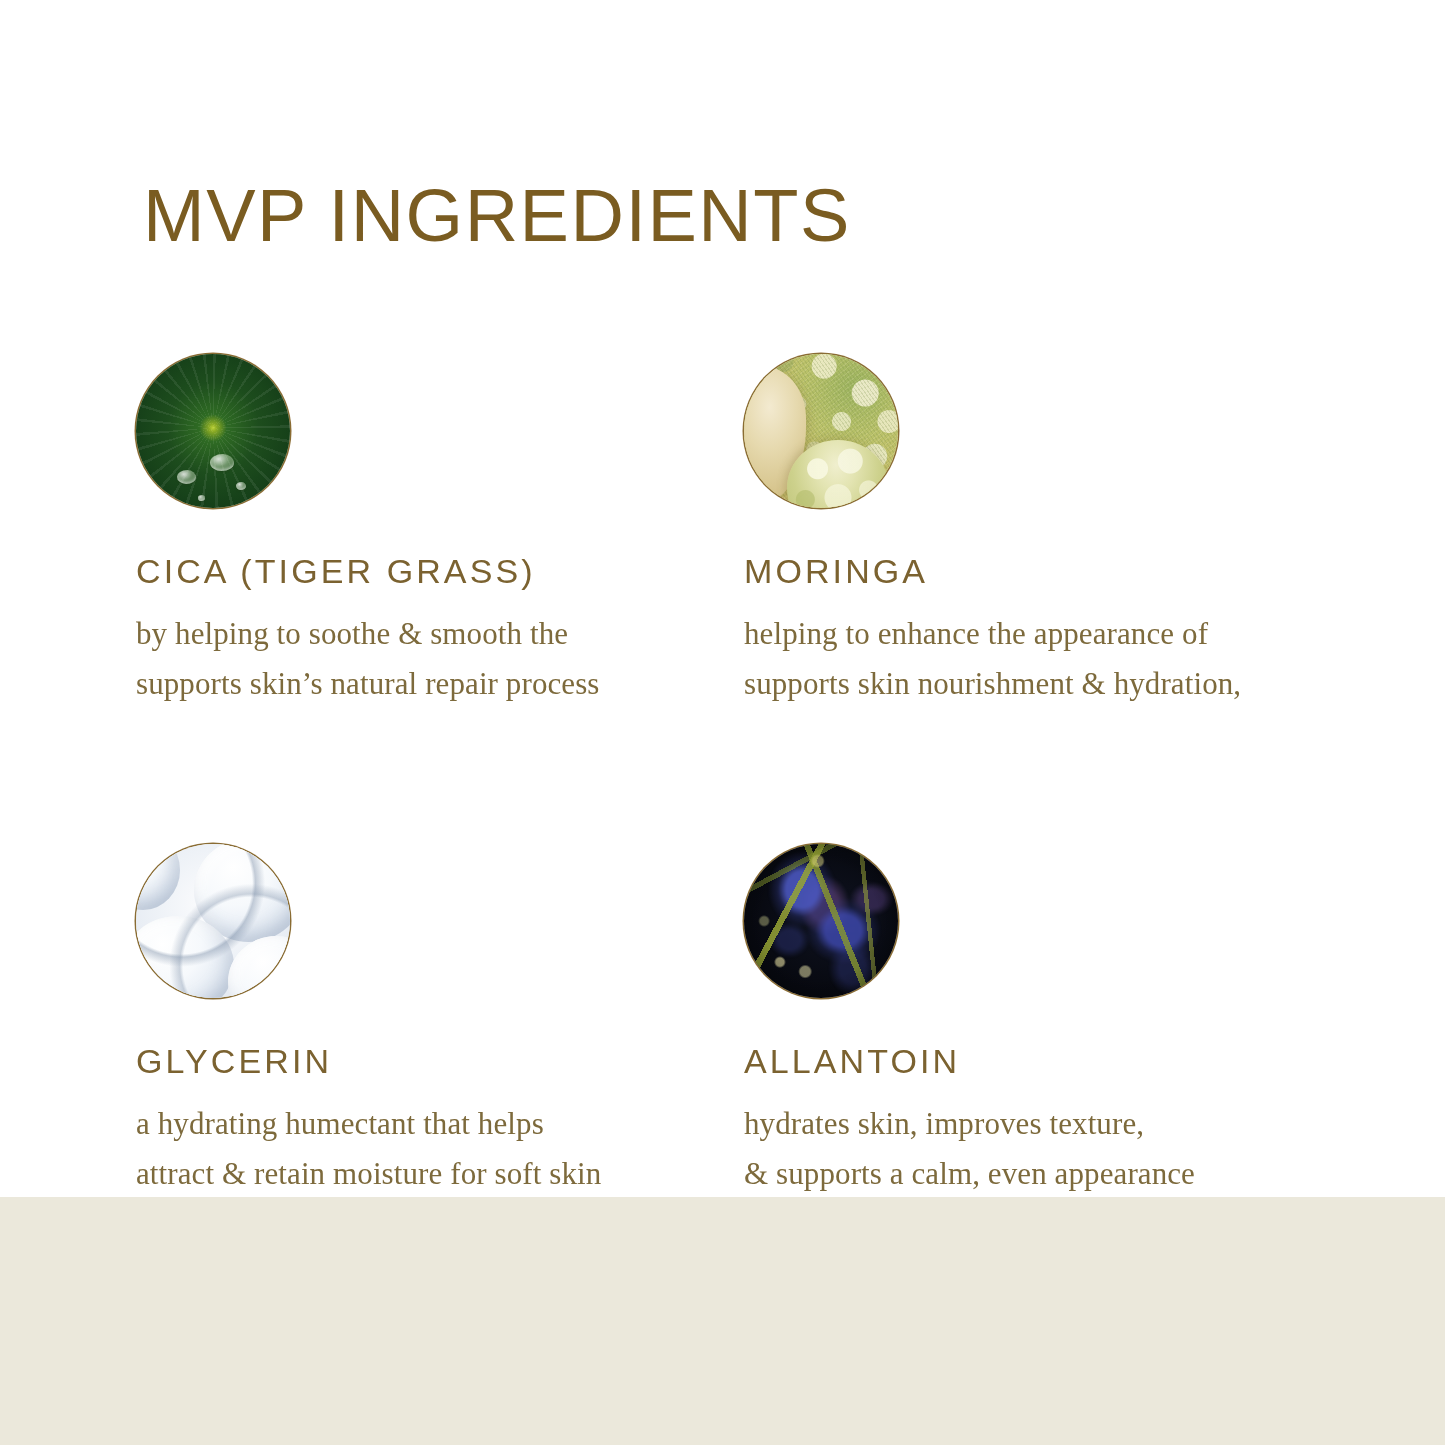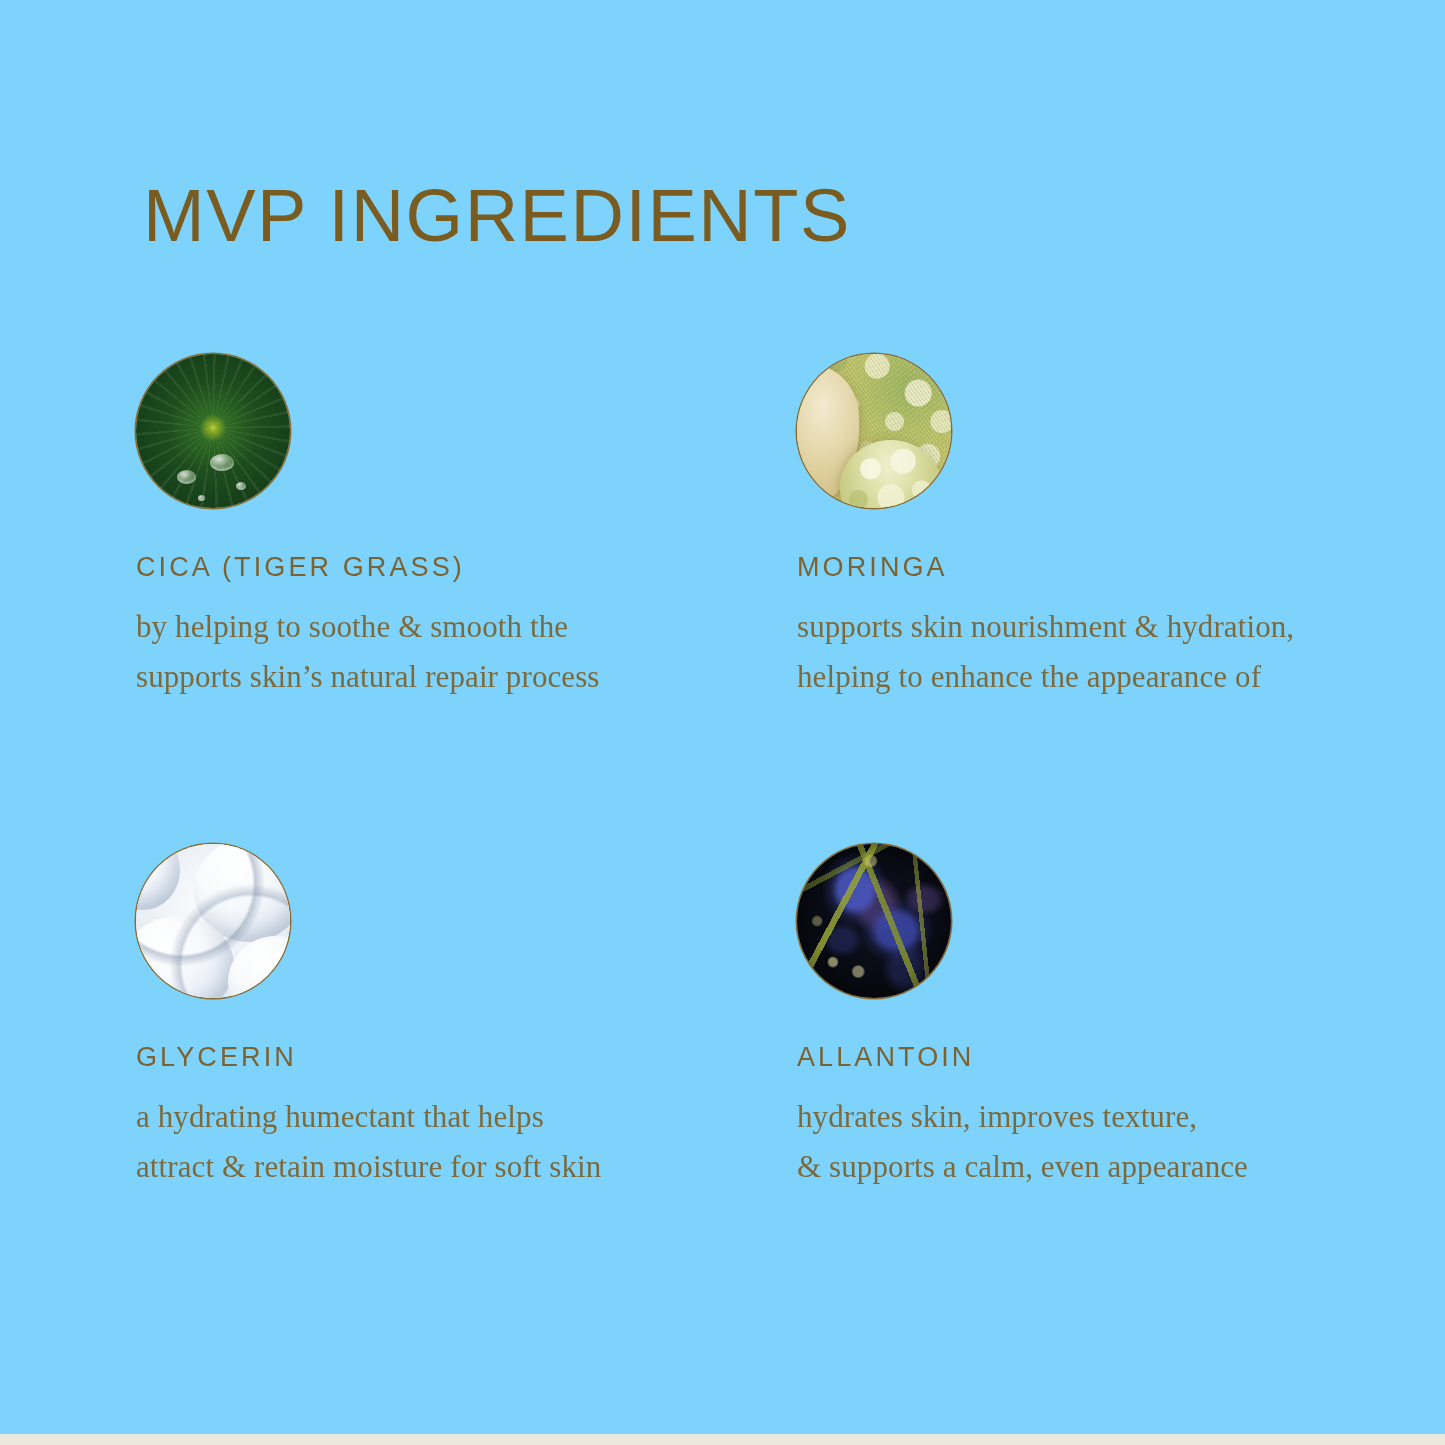--- a/index.html
+++ b/index.html
@@ -10,22 +10,22 @@
     width: 1445px;
     height: 1445px;
     background: #ebe8db;
     font-family: "Liberation Sans", sans-serif;
     overflow: hidden;
   }
 
   .page {
     position: relative;
     width: 1445px;
-    height: 1434px;
-    background: #7dd3fc;
+    height: 1197px;
+    background: #ffffff;
   }
 
   
   .page-title {
     position: absolute;
     left: 143px;
     top: 129px;
     font-family: "Liberation Sans", sans-serif;
     font-size: 74px;
     font-weight: 400;
@@ -42,21 +42,21 @@
     top: 0;
     width: 1445px;
     height: 1445px;
   }
 
   .card {
     position: absolute;
     width: 620px;
   }
   .card.col-left  { left: 136px; }
-  .card.col-right { left: 797px; }
+  .card.col-right { left: 744px; }
   .card.row-top    { top: 354px; }
   .card.row-bottom { top: 844px; }
 
   
   .swatch {
     position: relative;
     width: 154px;
     height: 154px;
     border-radius: 50%;
     overflow: hidden;
@@ -205,21 +205,21 @@
   }
   .sw-allantoin .vig {
     background: radial-gradient(circle at 50% 50%, transparent 0 52%, rgba(0,0,0,.55) 100%);
   }
 
   
   .ing-name {
     margin: 0;
     padding-top: 46px;
     font-family: "Liberation Sans", sans-serif;
-    font-size: 27px;
+    font-size: 34px;
     font-weight: 400;
     letter-spacing: 3.1px;
     color: #7b6230;
     line-height: 1;
     white-space: nowrap;
   }
   .ing-desc {
     margin: 0;
     padding-top: 21px;
     font-family: "Liberation Serif", serif;
@@ -262,22 +262,22 @@
       <div class="swatch sw-moringa">
         <div class="layer base"></div>
         <div class="layer speckle"></div>
         <div class="layer grain"></div>
         <div class="layer pod1"></div>
         <div class="layer pod2"></div>
         <div class="layer pod2mot"></div>
       </div>
       <p class="ing-name">MORINGA</p>
       <div class="ing-desc">
+        <span class="ln">helping to enhance the appearance of</span>
         <span class="ln">supports skin nourishment &amp; hydration,</span>
-        <span class="ln">helping to enhance the appearance of</span>
       </div>
     </div>
 
     <div class="card col-right row-bottom">
       <div class="swatch sw-allantoin">
         <div class="layer base"></div>
         <div class="layer blooms"></div>
         <div class="layer stems"></div>
         <div class="layer buds"></div>
         <div class="layer vig"></div>

